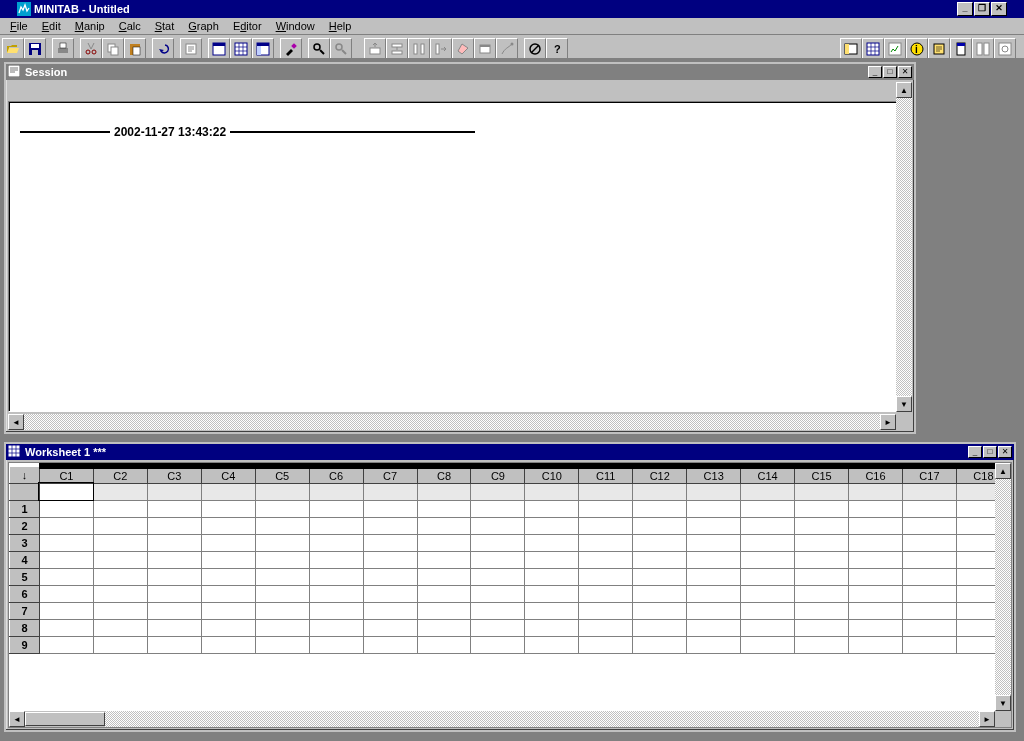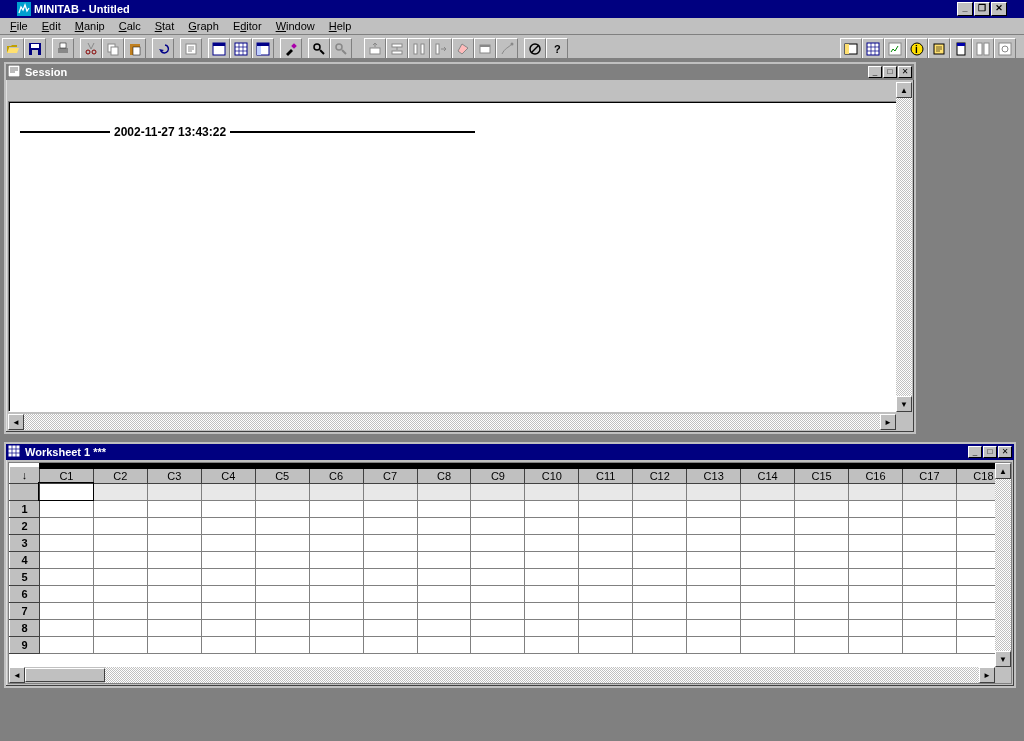--- a/index.html
+++ b/index.html
@@ -138,21 +138,21 @@
   .scroll-track-v { flex:1; background:repeating-conic-gradient(#fff 0 25%, #c0c0c0 0 50%) 0 0/2px 2px; }
   .scroll-track-h { flex:1; background:repeating-conic-gradient(#fff 0 25%, #c0c0c0 0 50%) 0 0/2px 2px; }
   .date-line { display:flex; align-items:center; margin: 12px 0 12px 0; }
   .hr { border-top:2px solid #000; height:0; }
   .hr.left { width: 90px; margin-right:4px;}
   .hr.right { width: 245px; margin-left:4px;}
   .date-text { font-weight:bold; font-family:"MS Sans Serif", Tahoma, sans-serif; font-size:12px; }
   
   .worksheet {
     left: 4px; top: 384px;
-    width: 1012px; height: 246px;
+    width: 1012px; height: 290px;
   }
   .ws-body {
     position:absolute; top:18px; left:2px; right:2px; bottom:2px;
     background:#fff;
     border:1px solid #808080;
     display:flex; flex-direction:column;
   }
   .ws-grid-wrap { flex:1; overflow:hidden; position:relative; }
   table.ws {
     border-collapse: collapse;

